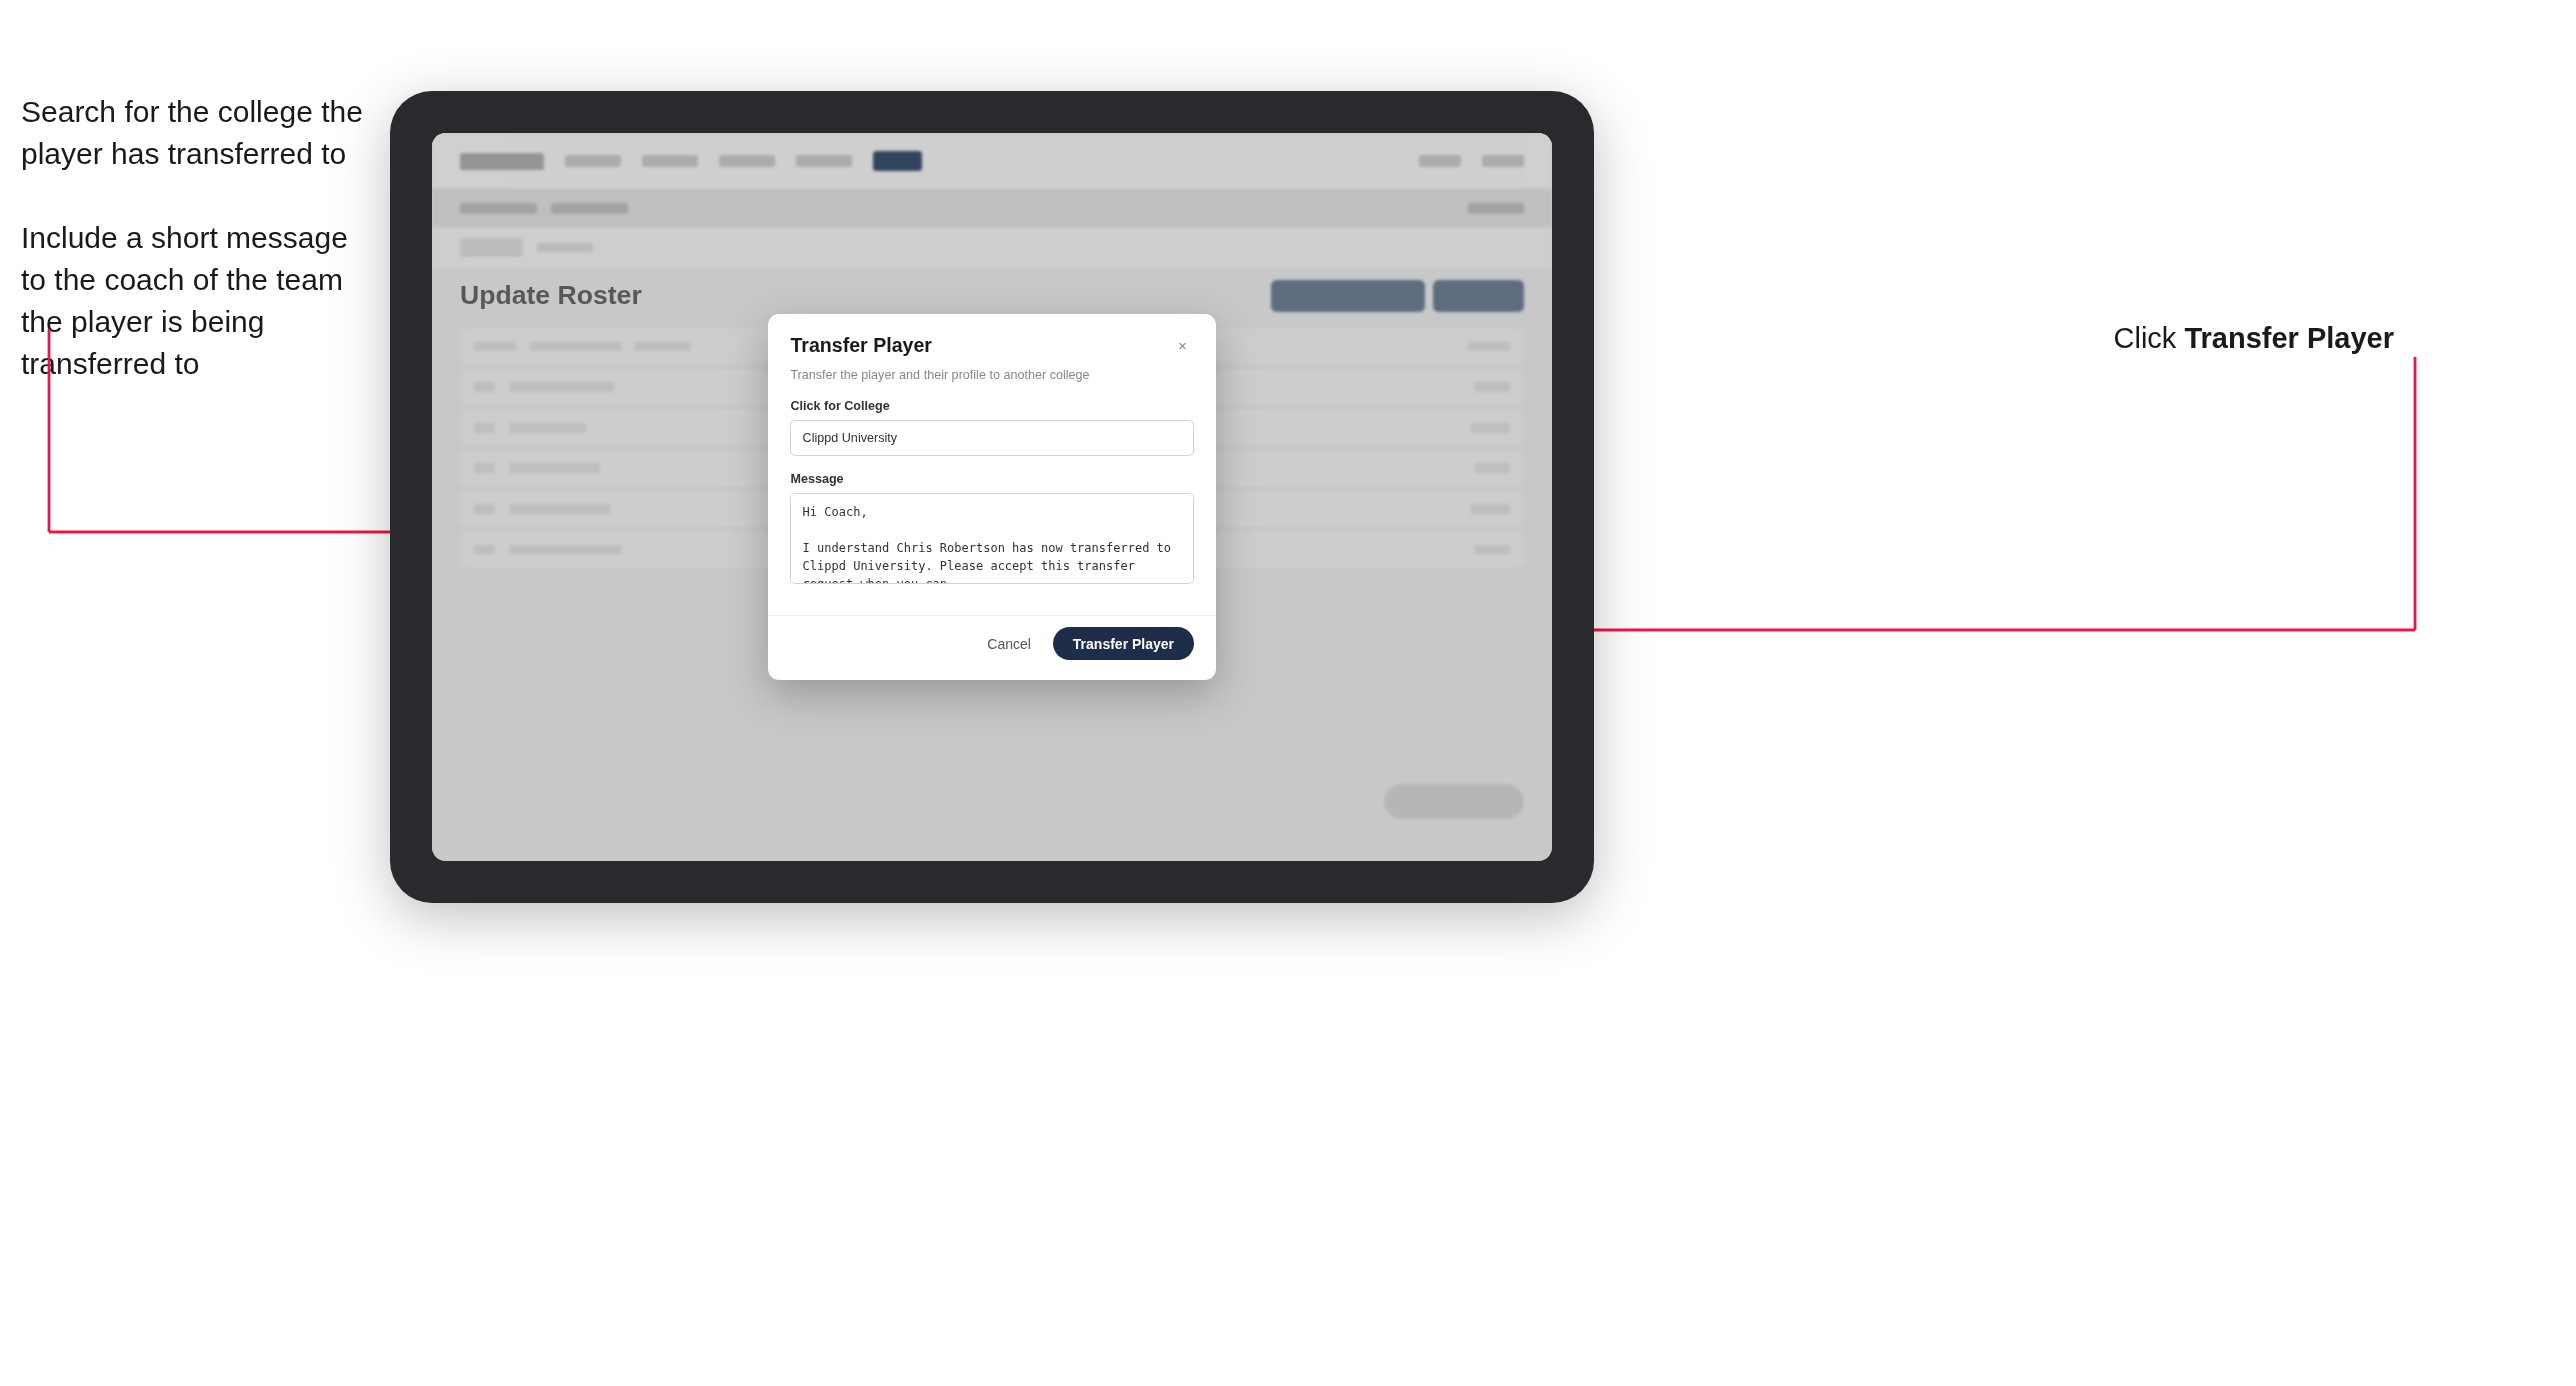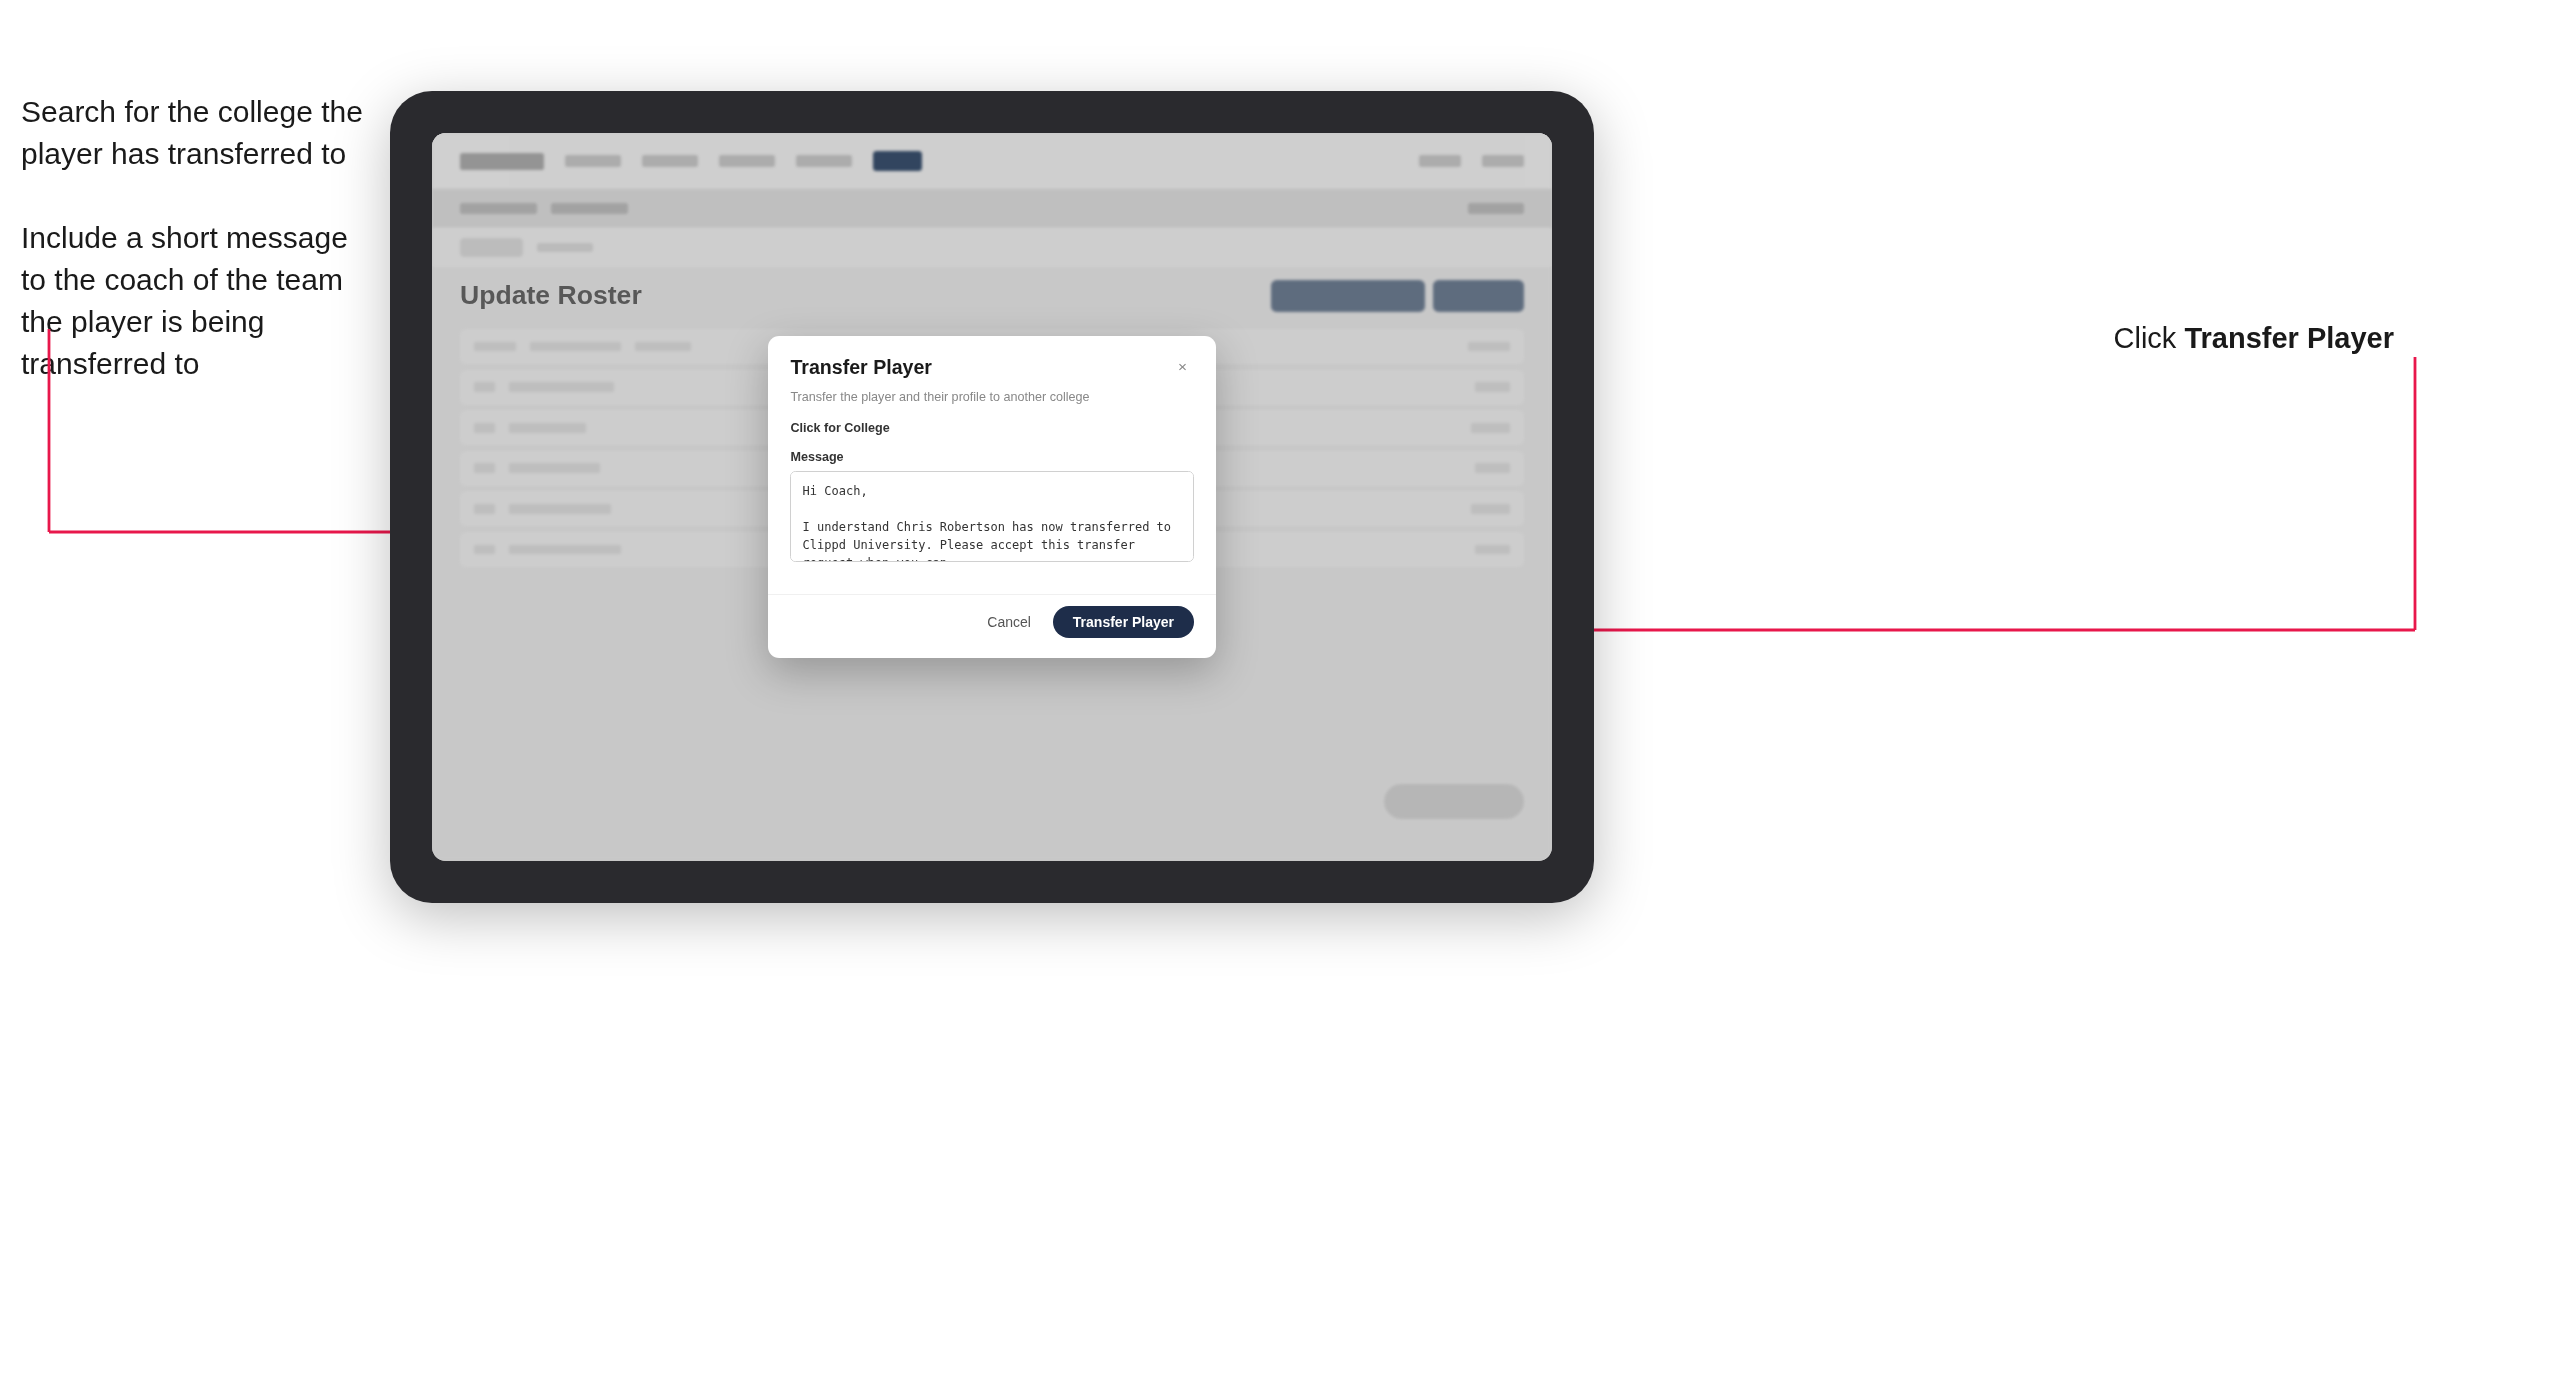--- a/index.html
+++ b/index.html
@@ -454,20 +454,21 @@
           <div class="modal-close">
             <span>×</span>
           </div>
         </div>
 
         <div class="modal-body">
           <div class="modal-subtitle">Transfer the player and their profile to another college</div>
 
           <div class="form-group">
             <label class="form-label">Click for College</label>
+            <input class="form-input" type="text" value="Clippd University" style="">
           </div>
 
           <div class="form-group">
             <label class="form-label">Message</label>
             <textarea class="form-textarea" style="">Hi Coach,
 
 I understand Chris Robertson has now transferred to Clippd University. Please accept this transfer request when you can.</textarea>
           </div>
         </div>
 

